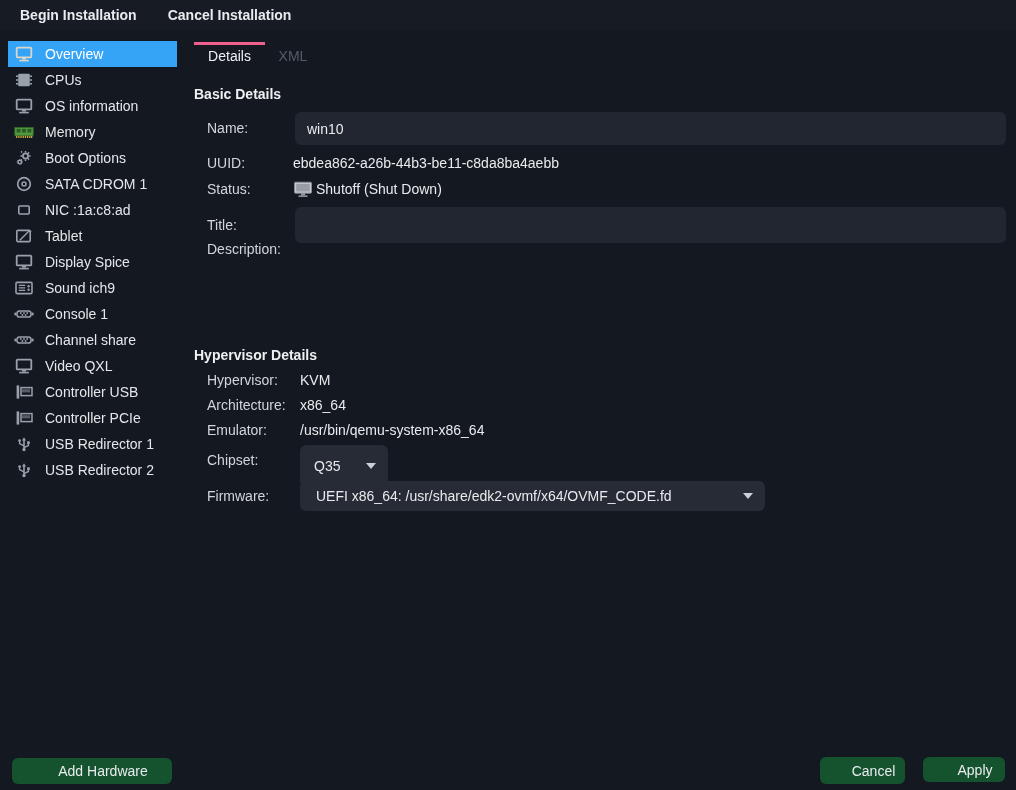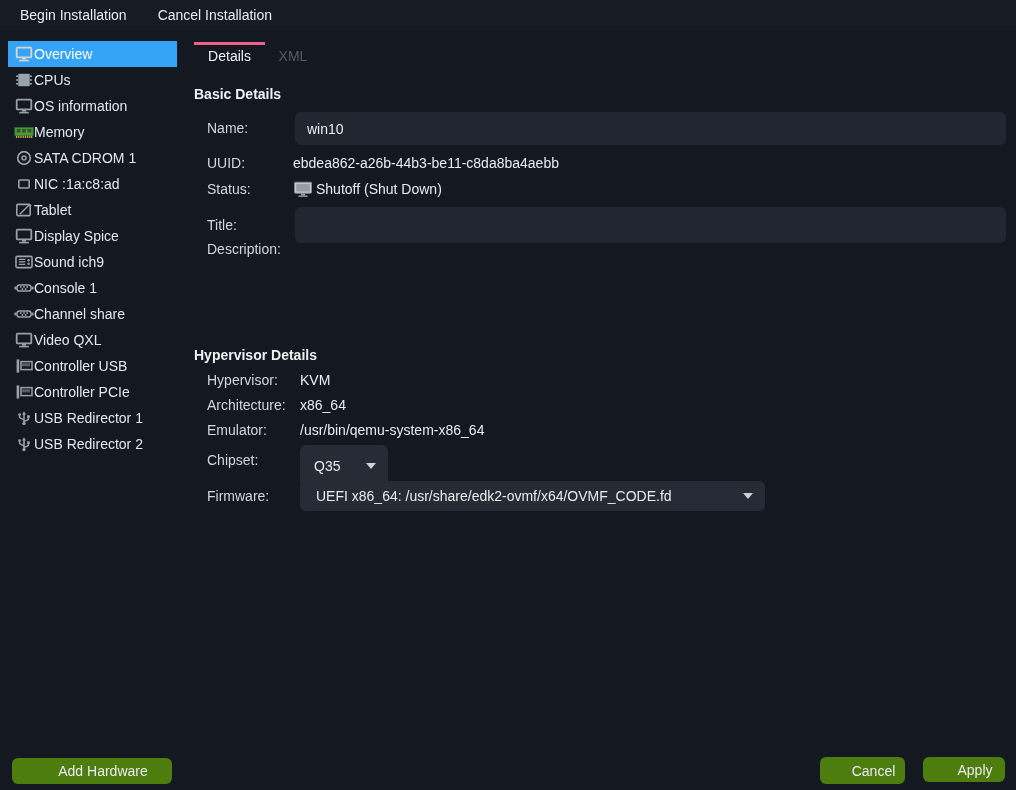--- a/index.html
+++ b/index.html
@@ -4,30 +4,30 @@
 <style>
   html,body{margin:0;padding:0;}
   body{
     width:1016px;height:790px;position:relative;overflow:hidden;
     background:#141820;color:#e9ebee;
     font-family:"Liberation Sans","DejaVu Sans",sans-serif;font-size:14px;
   }
   
   .toolbar{
     position:absolute;left:0;top:0;width:1016px;height:30px;
-    background:#171b24;display:flex;align-items:center;padding-left:20px;gap:31px;box-sizing:border-box;
+    background:#171b24;display:flex;align-items:center;padding-left:20px;gap:31px;box-sizing:border-box;font-weight:bold;
   }
   .tb-btn{
     background:transparent;border:none;color:#e9ebee;font:inherit;font-size:14px;
     padding:2px 0;cursor:default;white-space:nowrap;
   }
   
   .sidebar{position:absolute;left:0;top:30px;width:185px;bottom:46px;padding-top:11px;box-sizing:border-box;}
   .side-row{
-    display:flex;align-items:center;height:26px;margin:0 8px;padding:0 6px;box-sizing:border-box;
+    display:flex;align-items:center;height:26px;margin:0 8px;padding:0 6px;gap:11px;box-sizing:border-box;
   }
   .side-row.selected{background:#35a4f6;}
   .side-row.selected .side-label{color:#ffffff;}
   .side-row.selected .side-icon{color:#d9d5c9;}
   .side-icon{width:20px;height:16px;flex:0 0 20px;color:#99a1aa;display:inline-flex;}
   .side-icon svg{width:20px;height:16px;display:block;}
   .side-label{color:#e4e7ea;white-space:nowrap;}
   
   .tabs{position:absolute;left:194px;top:42px;display:flex;}
   .tab{
@@ -51,21 +51,21 @@
   .dropdown{
     position:absolute;background:#262b35;border-radius:6px;display:flex;align-items:center;
     justify-content:space-between;box-sizing:border-box;padding:0 12px 0 14px;cursor:default;
   }
   .dd-arrow{
     width:0;height:0;border-left:5px solid transparent;border-right:5px solid transparent;
     border-top:6px solid #ccd1d6;margin-left:18px;flex:0 0 auto;
   }
   
   .push-btn{
-    position:absolute;background:#4d7c0f;border:none;border-radius:6px;color:#e9ebee;
+    position:absolute;background:#14532d;border:none;border-radius:6px;color:#e9ebee;
     font:inherit;font-size:14px;display:flex;align-items:center;justify-content:center;cursor:default;padding-left:28px;
   }
 </style>
 </head>
 <body>
 
 <div class="toolbar">
   <button class="tb-btn">Begin Installation</button>
   <button class="tb-btn">Cancel Installation</button>
 </div>
@@ -117,20 +117,33 @@
             <rect x="15.2" y="11.8" width="1.3" height="2.2"></rect>
             <rect x="17" y="11.8" width="1.3" height="2.2"></rect>
           </g>
         </svg>
       </span>
       <span class="side-label">Memory</span>
     </div>
     <div class="side-row">
       <span class="side-icon">
         <svg viewBox="0 0 20 16">
+          <g stroke="currentColor" fill="none">
+            <circle cx="11.5" cy="6" r="2.6" stroke-width="1.7"></circle>
+            <path d="M11.5 2.6V1M11.5 9.4V11M15 6h1.6M6.4 6H8M14 3.5l1.1-1.1M8 9.5 6.9 10.6M14 8.5l1.1 1.1M8 2.5 6.9 1.4" stroke-width="1.5"></path>
+            <circle cx="5.8" cy="12" r="1.7" stroke-width="1.4"></circle>
+            <path d="M5.8 9.7V8.9M5.8 14.3v.8M8.1 12h.8M2.7 12h.8M7.4 10.4l.6-.6M3.6 13.6l.6-.6M7.4 13.6l.6.6M3.6 10.4l.6.6" stroke-width="1.1"></path>
+          </g>
+        </svg>
+      </span>
+      <span class="side-label">Boot Options</span>
+    </div>
+    <div class="side-row">
+      <span class="side-icon">
+        <svg viewBox="0 0 20 16">
           <circle cx="10" cy="8" r="6.3" fill="none" stroke="currentColor" stroke-width="1.7"></circle>
           <circle cx="10" cy="8" r="2" fill="none" stroke="currentColor" stroke-width="1.5"></circle>
         </svg>
       </span>
       <span class="side-label">SATA CDROM 1</span>
     </div>
     <div class="side-row">
       <span class="side-icon">
         <svg viewBox="0 0 20 16">
           <rect x="4.8" y="4" width="10.4" height="8" rx="1" fill="none" stroke="currentColor" stroke-width="1.6"></rect>

